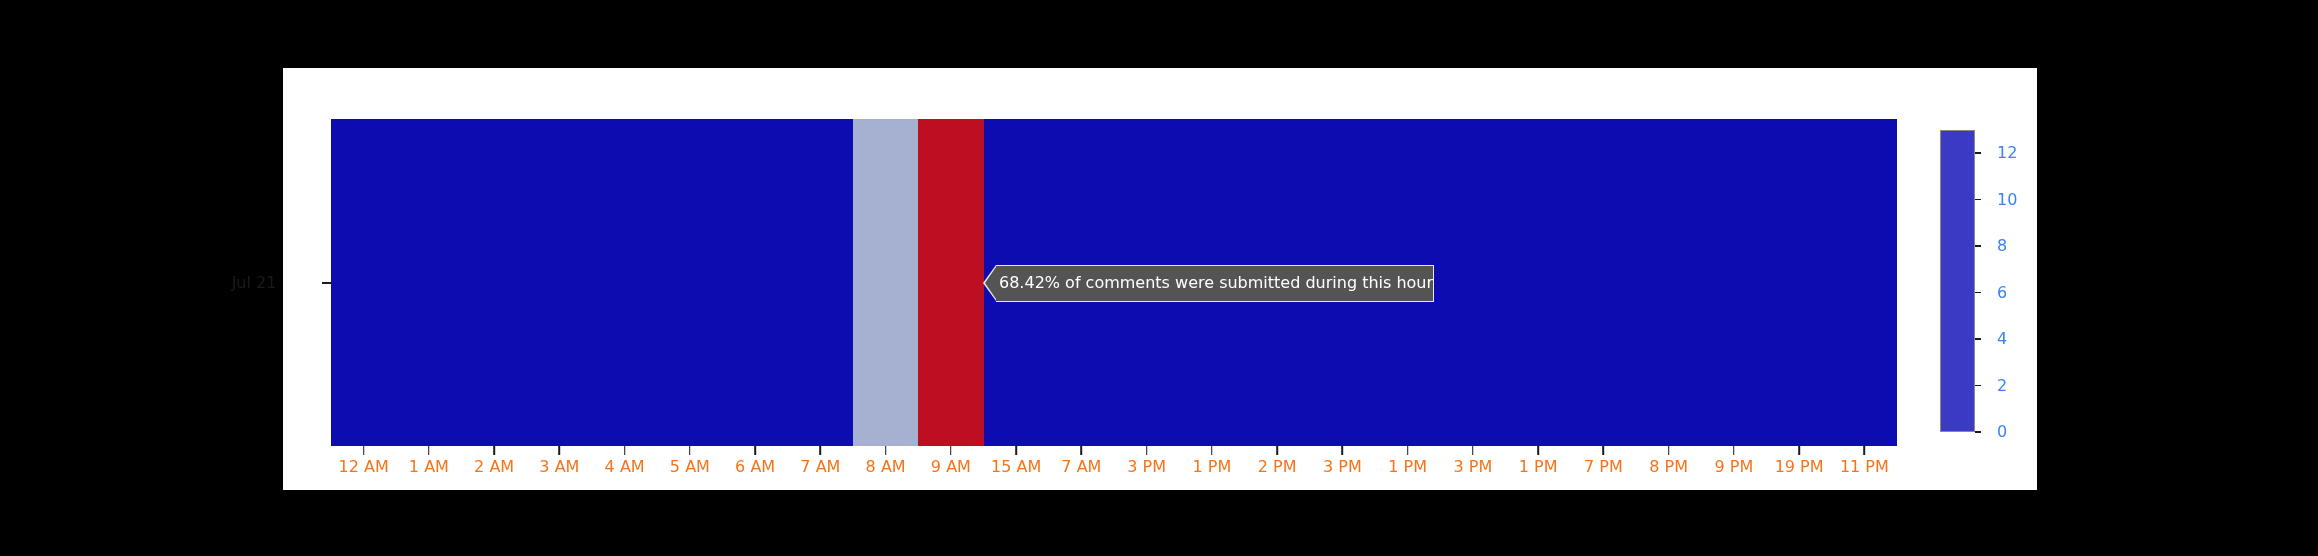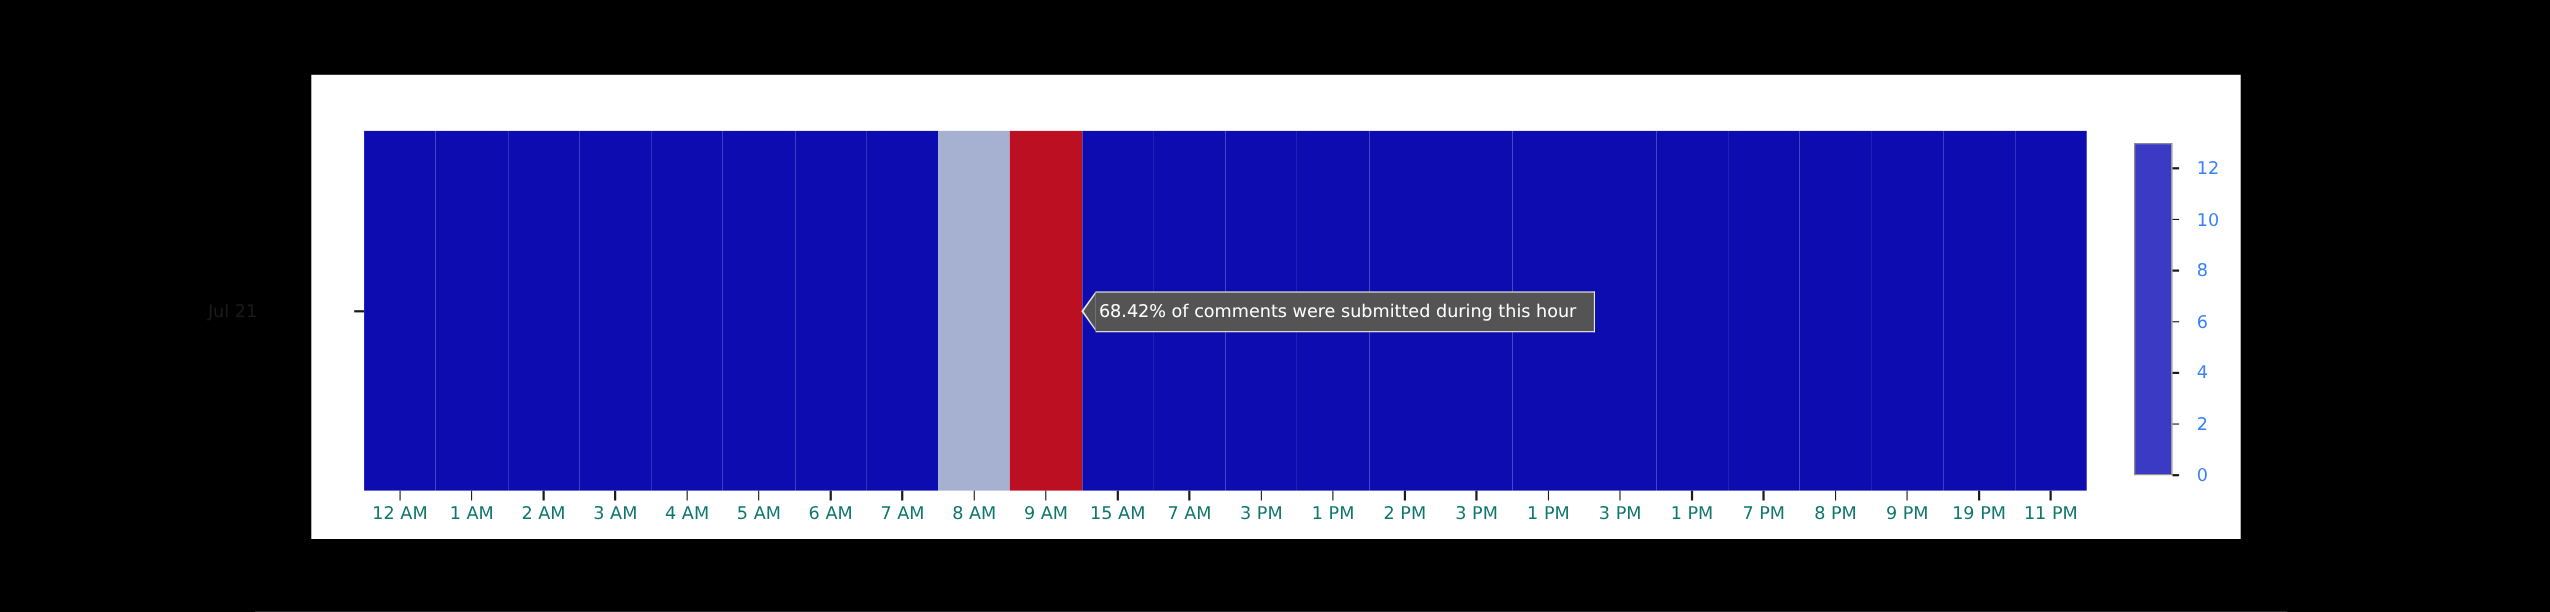--- a/index.html
+++ b/index.html
@@ -40,21 +40,21 @@
   }
   .heatmap-cell {
     flex: 1 1 0;
     height: 100%;
   }
   #y-axis-label {
     position: absolute;
     left: 189px;
     top: 272px;
     width: 130px;
-    text-align: left;
+    text-align: center;
     font-size: 16px;
     color: #1a1a1a;
     line-height: 22px;
     white-space: nowrap;
   }
   #y-axis-tick {
     position: absolute;
     left: 322px;
     top: 282px;
     width: 9px;
@@ -95,21 +95,21 @@
     position: absolute;
     left: 0;
     top: 11px;
     width: 100%;
     display: flex;
   }
   .x-label-slot {
     flex: 1 1 0;
     text-align: center;
     font-size: 16px;
-    color: #0f766e;
+    color: #f97316;
     line-height: 20px;
     white-space: nowrap;
   }
 
   
   #colorbar-wrap {
     position: absolute;
     left: 1940px;
     top: 130px;
     width: 35px;
@@ -190,21 +190,21 @@
   }
   #tooltip-body {
     background: #545454;
     border: 1.5px solid #e8e8e8;
     border-left: none;
     color: #ffffff;
     font-size: 16px;
     line-height: 34px;
     height: 37px;
     box-sizing: border-box;
-    padding: 0 16px 0 3px;
+    padding: 0 0 0 3px;
     white-space: nowrap;
     font-family: "DejaVu Sans", sans-serif;
   }
 </style>
 </head>
 <body>
 
 <div id="figure-panel"></div>
 
 <div id="heatmap-axes">

